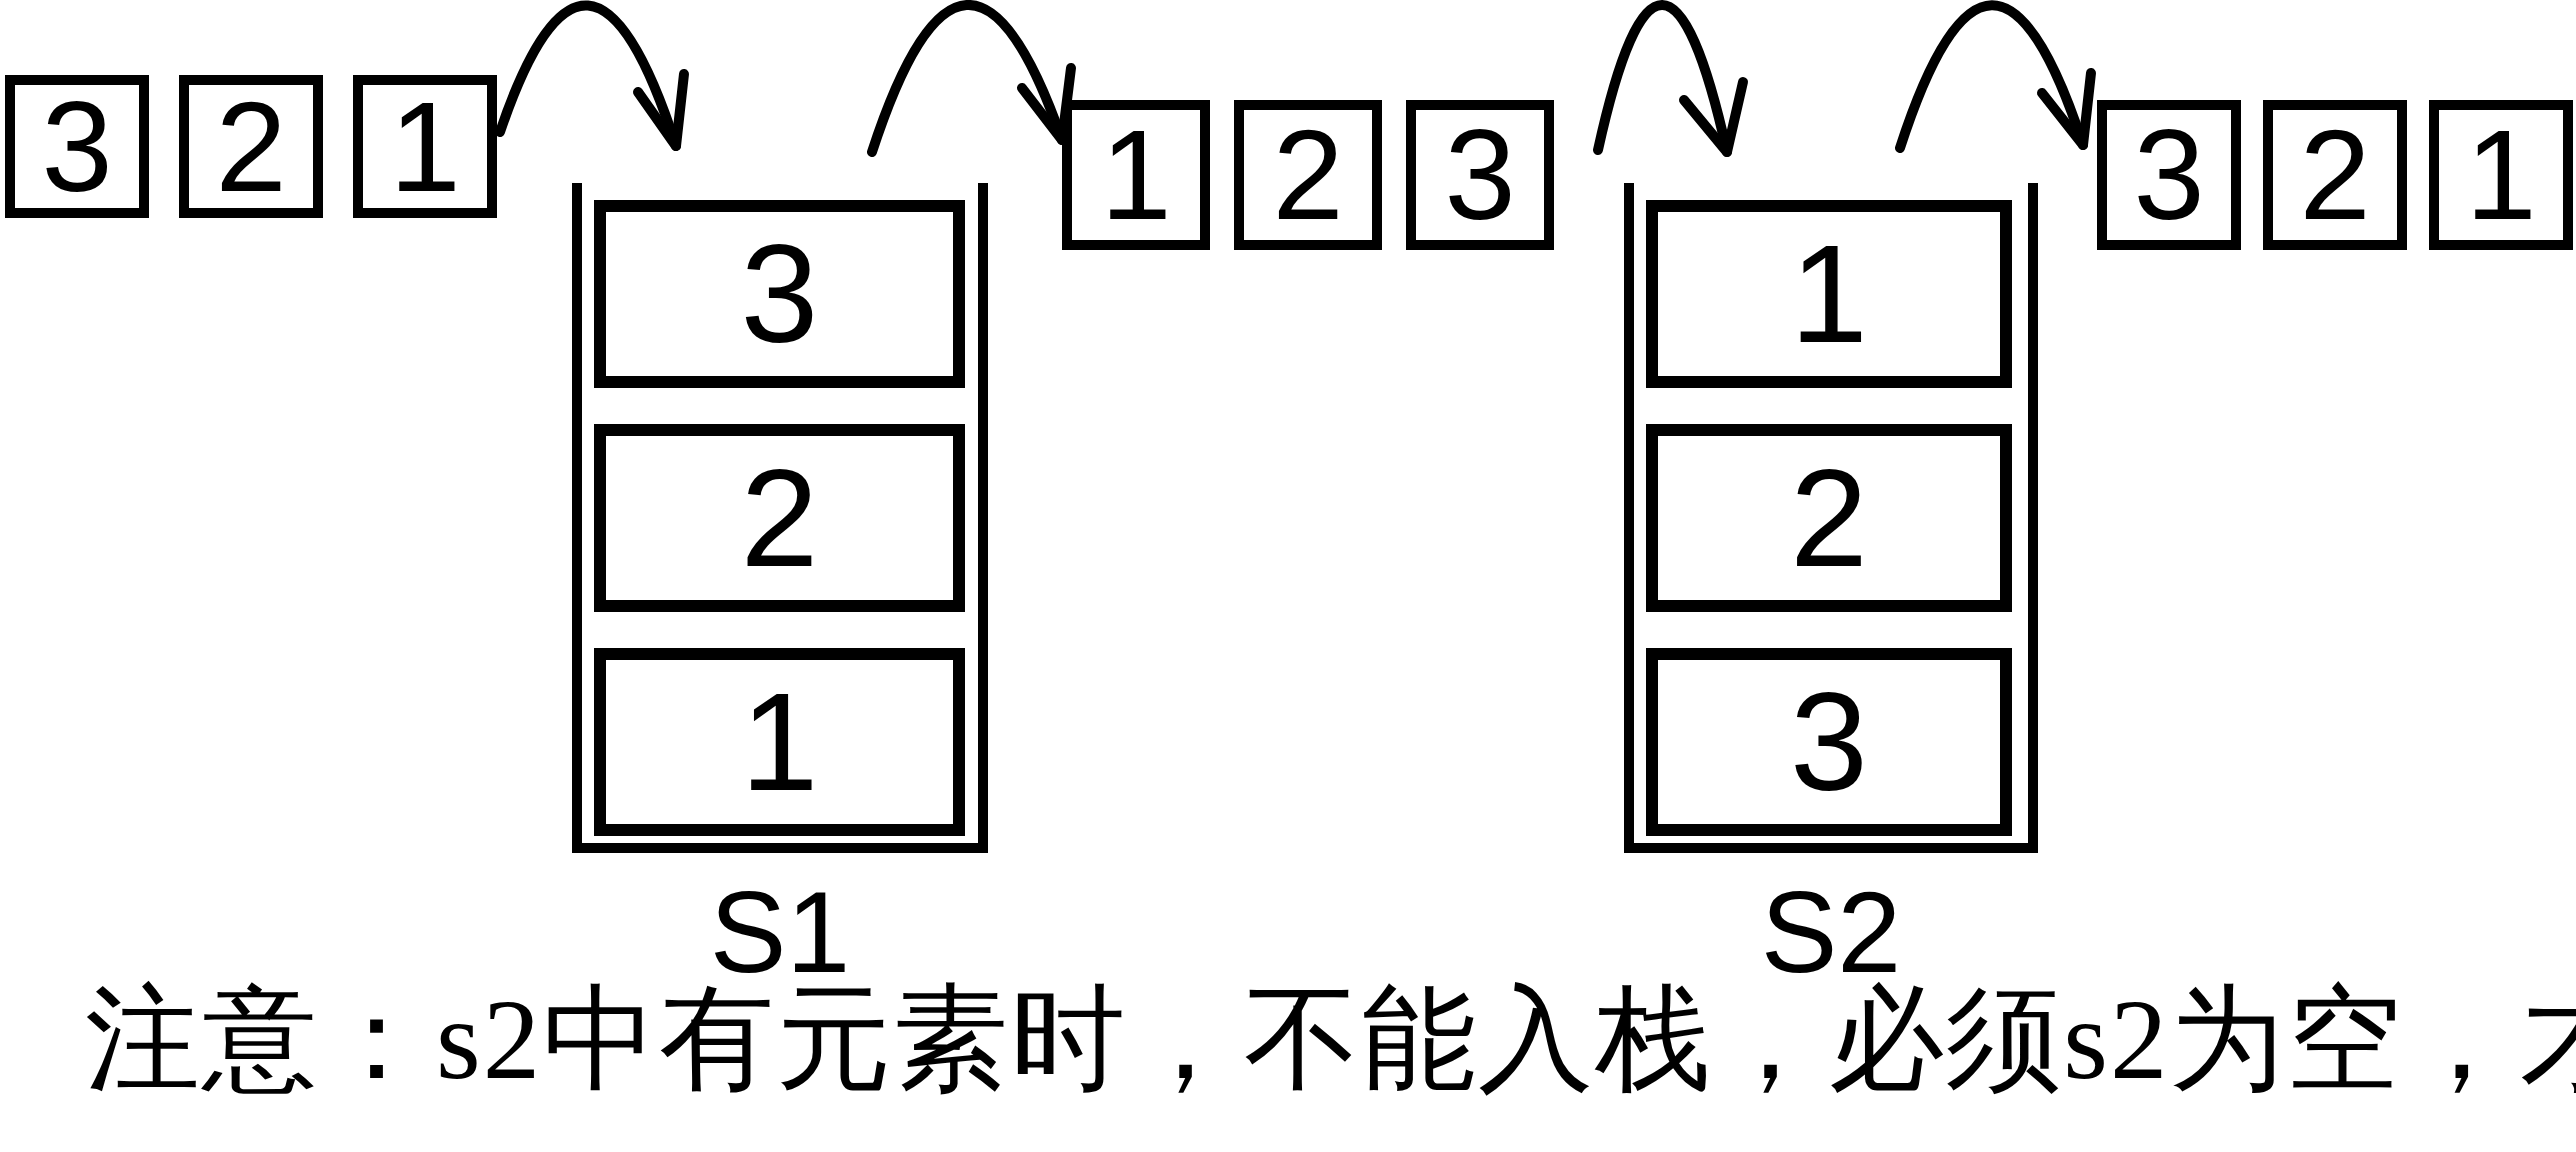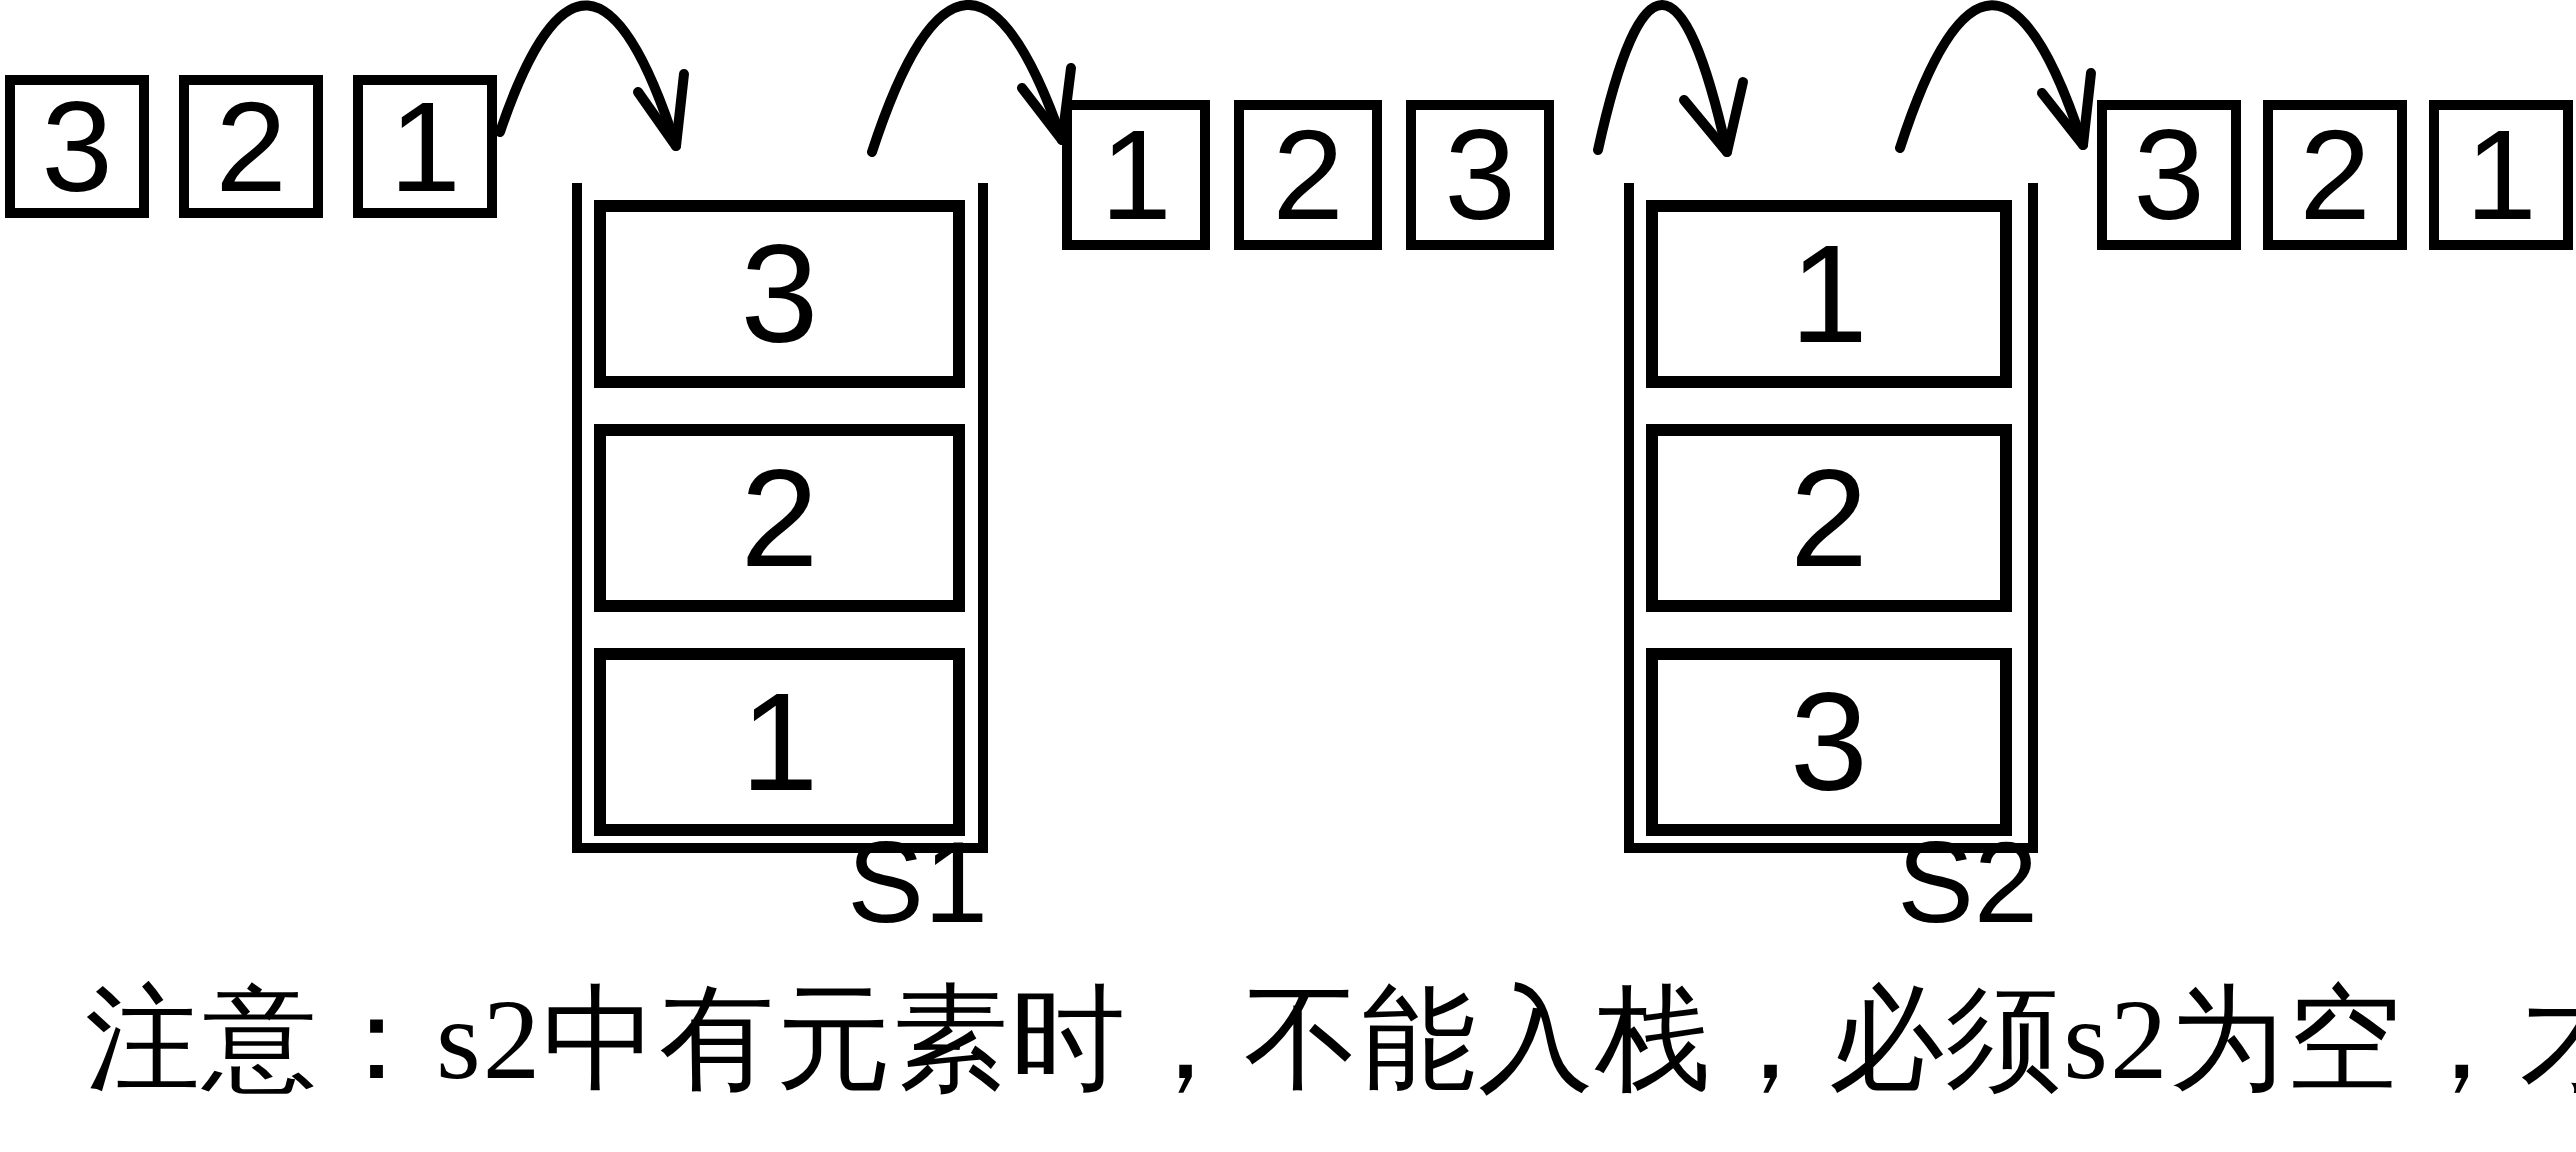--- a/index.html
+++ b/index.html
@@ -23,21 +23,21 @@
   #stack-s2{left:1624px;top:183px;width:414px;height:670px;}
 
   
   .cell{position:absolute;box-sizing:border-box;border:12px solid #000;
         display:flex;align-items:center;justify-content:center;
         font-size:140px;line-height:1;background:#fff;}
   .s1-cell{left:594px;width:371px;height:188px;}
   .s2-cell{left:1646px;width:366px;height:188px;}
   .row0{top:200px;} .row1{top:424px;} .row2{top:648px;}
 
-  .stack-label{position:absolute;top:825px;text-align:right;
+  .stack-label{position:absolute;top:875px;text-align:center;
                font-size:115px;line-height:1;}
   #s1-label{left:572px;width:416px;}
   #s2-label{left:1624px;width:414px;}
 
   .note{position:absolute;left:85px;top:968px;white-space:nowrap;
         font-family:"Liberation Serif","DejaVu Serif",serif;
         font-size:115px;line-height:1.25;letter-spacing:2px;}
 
   svg{display:block;}
   .arrow{stroke:#000;stroke-width:10;fill:none;stroke-linecap:round;

